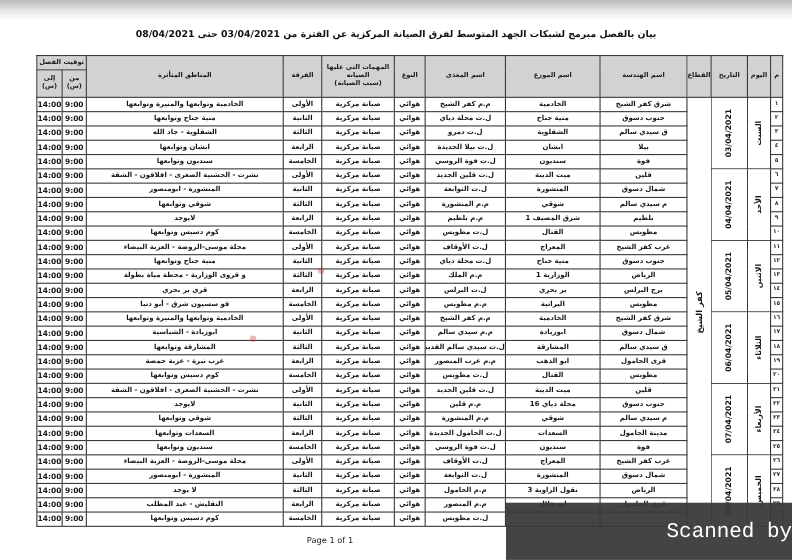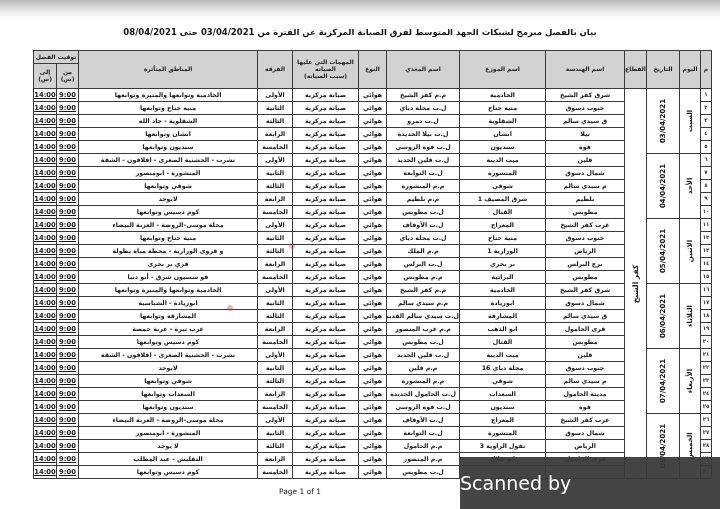--- a/index.html
+++ b/index.html
@@ -16,21 +16,21 @@
   table.sched{position:absolute;top:50px;left:33px;width:678px;
     border-collapse:collapse;table-layout:fixed;direction:rtl;}
   .sched th,.sched td{border:1px solid #3a3a3a;padding:0;margin:0;
     text-align:center;vertical-align:middle;font-weight:bold;overflow:hidden;}
   .sched th{background:#d2d2d2;font-size:6px;line-height:1.15;color:#1a1a1a;}
   .sched thead tr.tier1 th.timing{height:12px;}
   .sched thead tr.tier2 th{height:24px;}
   .sched td{font-size:6.3px;height:12px;line-height:1;white-space:nowrap;background:#fff;}
   .pre{white-space:pre-line;}
   td.c-idx{font-size:5.5px;color:#333;}
-  td.c-time{font-size:6.8px;text-decoration:underline;}
+  td.c-time{font-size:6.8px;}
   td.vert{position:relative;}
   td.vert .vtext{position:absolute;left:50%;top:50%;
     transform:translate(-50%,-50%) rotate(-90deg);
     white-space:nowrap;font-size:7px;font-weight:bold;}
   td.c-sector .vtext{font-size:7.5px;letter-spacing:1px;}
   col.w-idx{width:11px}col.w-day{width:21px}col.w-date{width:33px}
   col.w-sector{width:22px}col.w-eng{width:79px}col.w-dist{width:86px}
   col.w-feed{width:73px}col.w-type{width:28px}col.w-tasks{width:66px}
   col.w-team{width:35px}col.w-areas{width:179px}col.w-from{width:22px}
   col.w-to{width:23px}
@@ -44,22 +44,22 @@
     display:flex;align-items:center;justify-content:center;
     font-size:17px;font-weight:bold;color:rgba(186,56,46,0.45);}
   .wm-letters{position:absolute;left:62px;top:6px;font-size:46px;font-weight:bold;
     color:rgba(125,125,125,0.28);direction:rtl;}
   .wm-dot{position:absolute;width:6px;height:6px;border-radius:50%;
     background:rgba(186,56,46,0.35);}
   .wm-dot.d1{left:64px;top:18px;} .wm-dot.d2{left:2px;top:80px;}
   
   .scan-banner{position:absolute;right:0;bottom:0;width:260px;height:52px;
     background:rgba(56,56,56,0.94);color:#fff;
-    display:flex;align-items:center;justify-content:flex-start;
-    font-size:19px;white-space:nowrap;}
+    display:flex;align-items:center;justify-content:flex-end;
+    font-size:19px;white-space:nowrap;font-family:Liberation Mono, monospace;}
   .scan-banner .brand{font-weight:bold;margin-right:0;}
   .scan-banner .prefix{font-weight:normal;}
 </style>
 </head>
 <body>
 
 <div class="scan-top-band"></div>
 
 <div class="doc-title">بيان بالفصل مبرمج لشبكات الجهد المتوسط لفرق الصيانة المركزية عن الفترة من 03/04/2021 حتى 08/04/2021</div>
 

